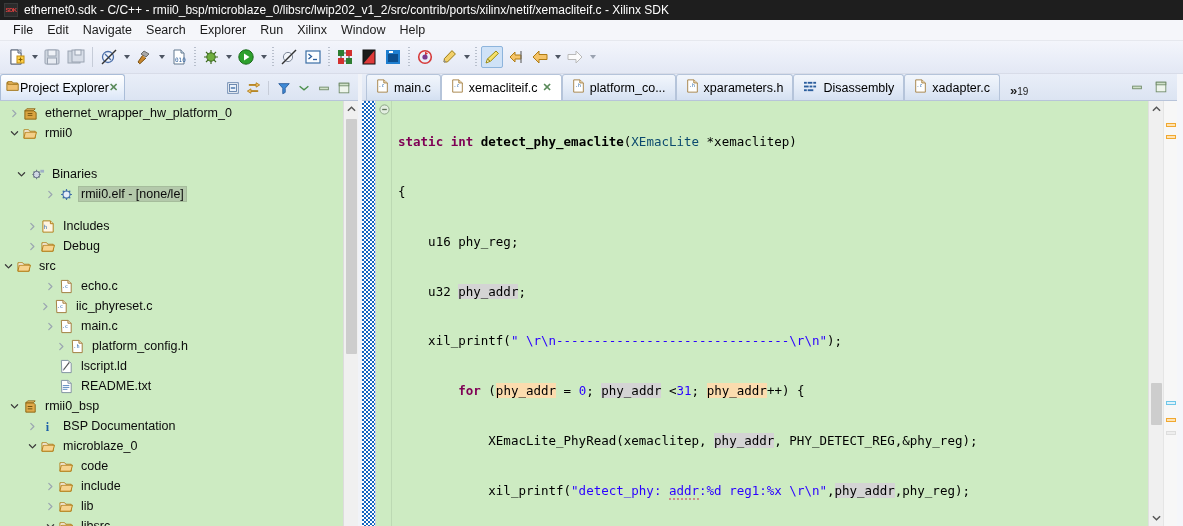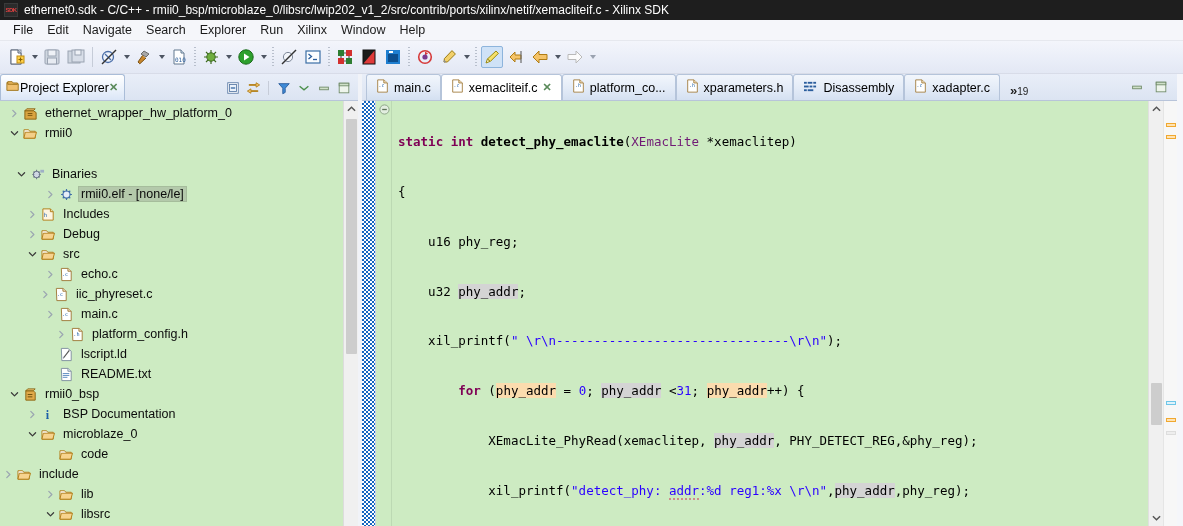--- a/index.html
+++ b/index.html
@@ -289,21 +289,21 @@
     font-size: 12.5px;
     line-height: 16.6px;
     overflow: hidden;
     padding-left: 6px;
     white-space: pre;
     color: #000000;
   }
   #code .line { height: 16.6px; }
   .kw { color: #7f0055; font-weight: bold; }
   .str { color: #2a00ff; }
-  .typ { color: #701a75; }
+  .typ { color: #0c4a6e; }
   .bold { font-weight: bold; }
   .occ { background: #d4d4d4; }
   .occw { background: #fbdcae; }
   .sqg { border-bottom: 2px dotted #d08a8a; }
 
   
   #ed-scroll {
     width: 15px;
     flex: 0 0 15px;
     background: #f0f0f0;
@@ -635,21 +635,21 @@
               </svg>
             </span>
             <span class="ticon">
               <svg width="15" height="15" viewBox="0 0 16 16">
                 <circle cx="8" cy="8" r="3.8" fill="#e6edf8" stroke="#3f6ea8" stroke-width="1.2"></circle>
                 <path d="M8 2.2v2.2M8 11.6v2.2M2.2 8h2.2M11.6 8h2.2M4 4l1.6 1.6M12 4l-1.6 1.6M4 12l1.6-1.6M12 12l-1.6-1.6" stroke="#3f6ea8" stroke-width="1.2"></path>
               </svg>
             </span>
             <span class="tlabel">rmii0.elf - [none/le]</span>
           </div>
-          <div class="trow" style="padding-left: 24px;">
+          <div class="trow" style="padding-left: 24px; margin-top: 12px;">
             <span class="twisty">
               <svg width="11" height="11" viewBox="0 0 16 16">
                 <path d="M5.5 3.5L10 8l-4.5 4.5" fill="none" stroke="#9aa5b1" stroke-width="1.8" stroke-linecap="round" stroke-linejoin="round"></path>
               </svg>
             </span>
             <span class="ticon">
               <svg width="15" height="15" viewBox="0 0 16 16">
                 <path d="M2 2h8l3 3v9H2z" fill="#fdf4e1" stroke="#b07d15"></path>
                 <path d="M10 2v3h3" fill="#f3dca9" stroke="#b07d15"></path>
                 <text x="3" y="11" font-size="6" fill="#1c5fa8" font-family="monospace">h</text>
@@ -664,21 +664,21 @@
               </svg>
             </span>
             <span class="ticon">
               <svg width="15" height="15" viewBox="0 0 16 16">
                 <path d="M1 4h5l1.2 1.6H13V13H1z" fill="#fff" stroke="#b07d15"></path>
                 <path d="M2.4 6.6h12L12.6 13H1z" fill="#f7d38e" stroke="#b07d15"></path>
               </svg>
             </span>
             <span class="tlabel">Debug</span>
           </div>
-          <div class="trow" style="padding-left: 24px;">
+          <div class="trow" style="">
             <span class="twisty">
               <svg width="11" height="11" viewBox="0 0 16 16">
                 <path d="M3.5 5.5L8 10l4.5-4.5" fill="none" stroke="#3a3a3a" stroke-width="1.8" stroke-linecap="round" stroke-linejoin="round"></path>
               </svg>
             </span>
             <span class="ticon">
               <svg width="15" height="15" viewBox="0 0 16 16">
                 <path d="M1 4h5l1.2 1.6H13V13H1z" fill="#fff" stroke="#b07d15"></path>
                 <path d="M2.4 6.6h12L12.6 13H1z" fill="#f7d38e" stroke="#b07d15"></path>
               </svg>
@@ -812,21 +812,21 @@
           <div class="trow" style="padding-left: 42px;">
             <span class="twisty"></span>
             <span class="ticon">
               <svg width="15" height="15" viewBox="0 0 16 16">
                 <path d="M1 4h5l1.2 1.6H13V13H1z" fill="#fff" stroke="#b07d15"></path>
                 <path d="M2.4 6.6h12L12.6 13H1z" fill="#f7d38e" stroke="#b07d15"></path>
               </svg>
             </span>
             <span class="tlabel">code</span>
           </div>
-          <div class="trow" style="">
+          <div class="trow" style="padding-left: 42px;">
             <span class="twisty">
               <svg width="11" height="11" viewBox="0 0 16 16">
                 <path d="M5.5 3.5L10 8l-4.5 4.5" fill="none" stroke="#9aa5b1" stroke-width="1.8" stroke-linecap="round" stroke-linejoin="round"></path>
               </svg>
             </span>
             <span class="ticon">
               <svg width="15" height="15" viewBox="0 0 16 16">
                 <path d="M1 4h5l1.2 1.6H13V13H1z" fill="#fff" stroke="#b07d15"></path>
                 <path d="M2.4 6.6h12L12.6 13H1z" fill="#f7d38e" stroke="#b07d15"></path>
               </svg>

